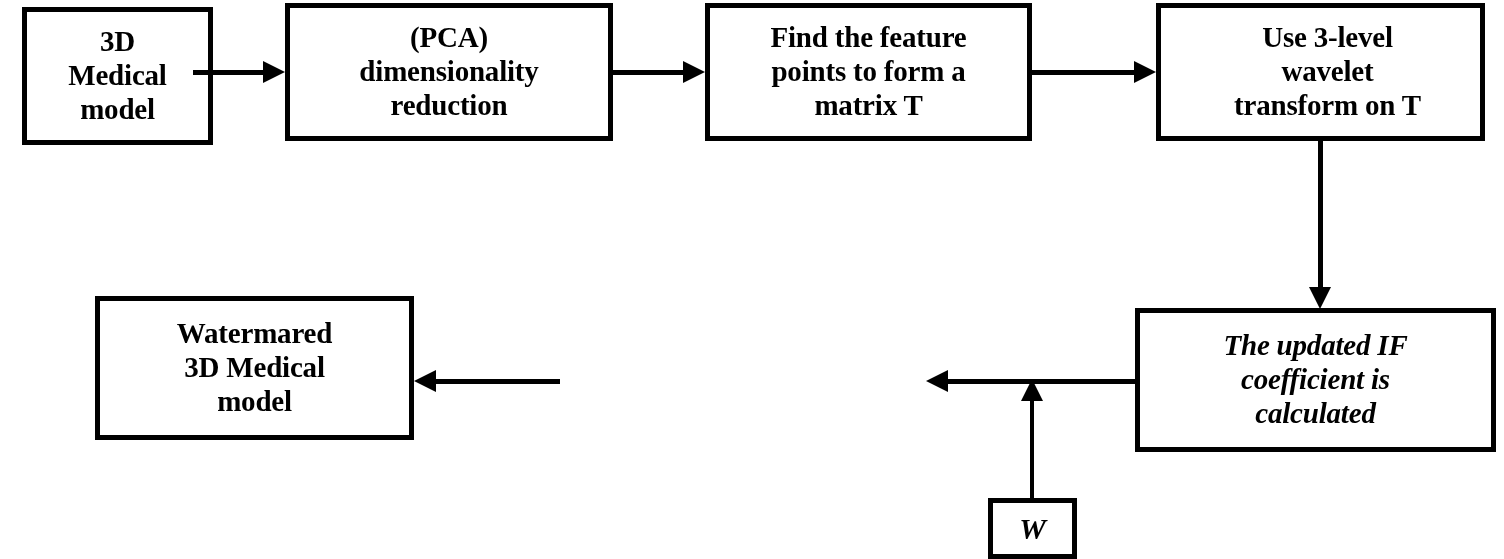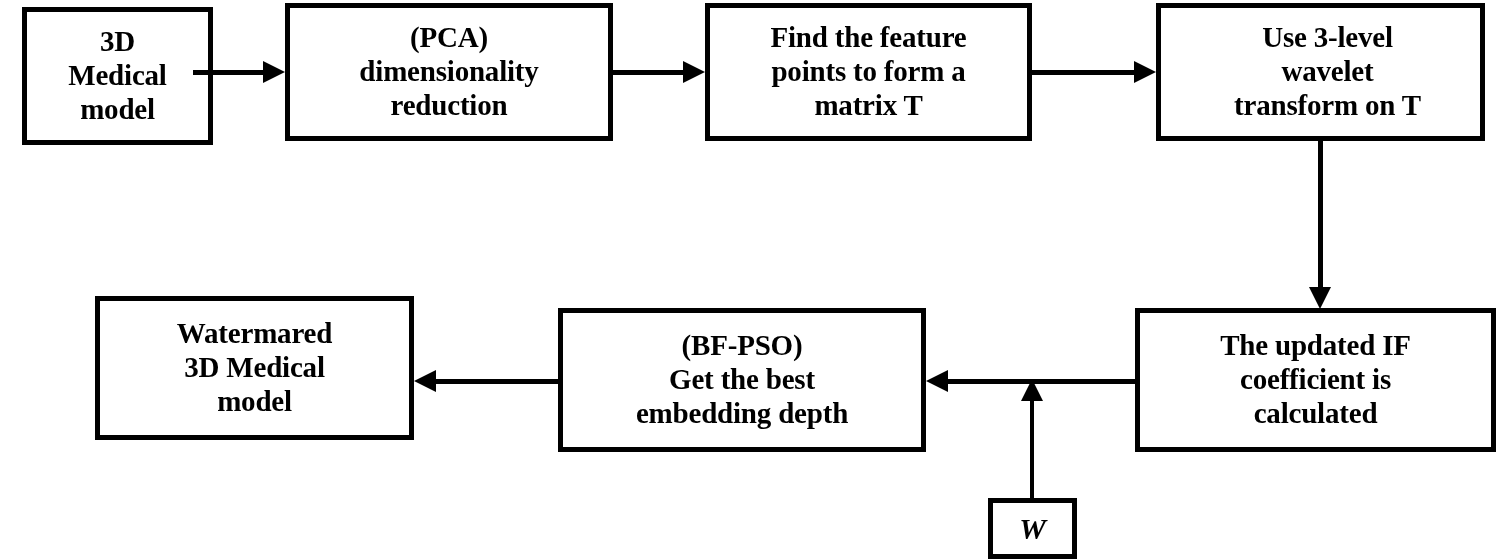--- a/index.html
+++ b/index.html
@@ -102,25 +102,22 @@
 matrix T</div>
 
   <div class="node" style="left:1156px; top:3px; width:329px; height:138px;padding-left:20px;">Use 3-level
 wavelet
 transform on T</div>
 
   <div class="node" style="left:95px; top:296px; width:319px; height:144px;">Watermared
 3D Medical
 model</div>
 
-  <div class="node" style="left:558px; top:308px; width:368px; height:144px;">(BF-PSO)
-Get the best
-embedding depth</div>
 
-  <div class="node" style="left:1135px; top:308px; width:361px; height:144px;">The updated IF
+  <div class="node" style="left:1135px; top:308px; width:361px; height:144px;font-style:italic;">The updated IF
 coefficient is
 calculated</div>
 
   <div class="node small" style="left:988px; top:498px; width:89px; height:61px;">W</div>
 
   <div class="conn">
     <div class="hline" style="left:193px; top:70px; width:72px;"></div>
     <div class="arrow-r" style="left:263px; top:61px;"></div>
   </div>
 

